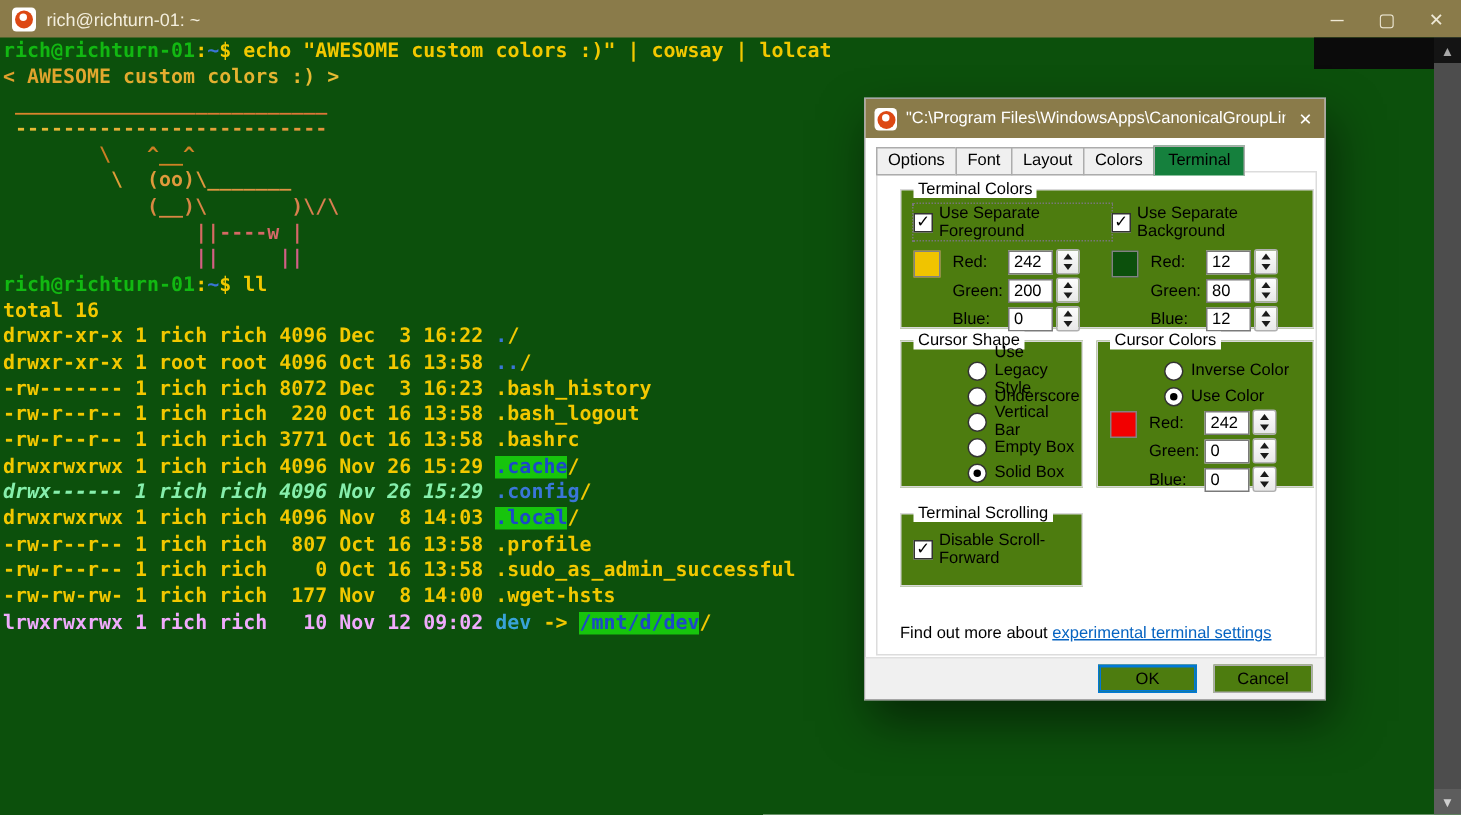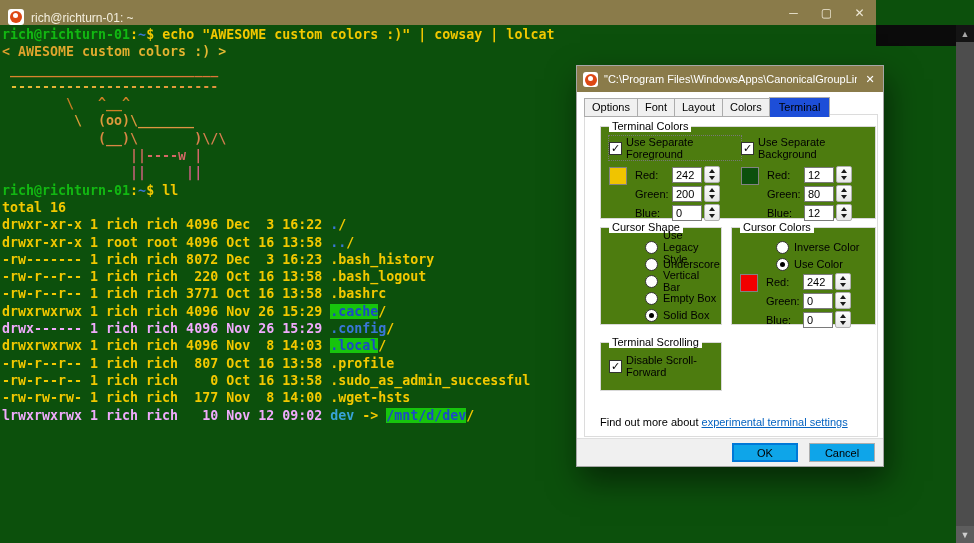--- a/index.html
+++ b/index.html
@@ -2,22 +2,22 @@
 <html style="--titlebar: #8a7b4a; --titlebarText: #f3eedd; --termBg: #0c500c; --termFg: #f2c800; --green: #12b812; --blue: #3a76d8; --cyan: #38a3d8; --dirhlFg: #1c49c8; --dirhlBg: #17c40d; --cursor: #f20000; --link: #0563c1; --accentOk: #0078d7;"><head>
 <meta charset="utf-8">
 <style>
   * { box-sizing: border-box; margin: 0; padding: 0; }
   html,body { width:974px; height:543px; overflow:hidden; }
   body { font-family:"Liberation Sans", sans-serif; }
 
   .stage { position:relative; width:974px; height:543px; background:var(--termBg,#0c500c); overflow:hidden; }
 
   
-  .titlebar { position:absolute; left:0; top:0; width:876px; height:25px;
-    background:var(--titlebar,#8a7b4a); display:flex; align-items:flex-end; }
+  .titlebar { position:absolute; left:0; top:0; width:974px; height:25px;
+    background:var(--titlebar,#8a7b4a); display:flex; align-items:center; }
   .app-icon { position:relative; width:16px; height:16px; margin:0 7px 0 8px;
     background:#fff; border-radius:3px; flex:0 0 auto; }
   .app-icon::before { content:""; position:absolute; left:2px; top:2px; width:12px; height:12px;
     border-radius:50%; background:#dd4814; }
   .app-icon::after { content:""; position:absolute; left:5px; top:4px; width:5px; height:5px;
     border-radius:50%; background:#fff; }
   .titlebar .title { color:var(--titlebarText,#f5f1e3); font-size:12px; flex:1 1 auto;
     white-space:nowrap; overflow:hidden; }
   .win-btns { display:flex; height:25px; }
   .win-btn { width:33px; height:25px; display:flex; align-items:center; justify-content:center;
@@ -44,21 +44,21 @@
     border:1px solid rgba(0,0,0,.35); box-shadow:4px 14px 30px rgba(0,0,0,.5); font-size:11px; color:#000; }
   .dlg-titlebar { position:absolute; left:0; top:0; right:0; height:26px; background:var(--titlebar,#8a7b4a);
     display:flex; align-items:center; }
   .dlg-titlebar .app-icon { width:15px; height:15px; margin:0 6px 0 6px; }
   .dlg-title { color:#fff; font-size:11px; flex:1 1 auto; white-space:nowrap; overflow:hidden; }
   .dlg-close { width:30px; height:26px; display:flex; align-items:center; justify-content:center;
     color:#fff; font-size:11px; }
 
   .tabs { position:absolute; left:7px; top:31px; display:flex; align-items:flex-end; z-index:3; }
   .tab { background:#f0f0f0; border:1px solid #acacac; padding:2px 7px 3px; margin-right:-1px; font-size:11px; }
-  .tab.active { background:#1d4ed8; position:relative; top:0; padding:3px 9px 4px; border-bottom:none; z-index:4; }
+  .tab.active { background:#15803d; position:relative; top:0; padding:3px 9px 4px; border-bottom:none; z-index:4; }
 
   .page { position:absolute; left:7px; top:48px; width:294px; height:323px; background:#fff;
     border:1px solid #dcdcdc; }
 
   .group { position:absolute; border:1px solid #d9d9d9; background:#4d7c0f; }
   .group-label { position:absolute; top:-7px; left:8px; background:#fff; padding:0 3px; font-size:11px; }
 
   .g-termcolors { left:15px; top:11px; width:276px; height:93px; }
   .g-cursorshape { left:15px; top:112px; width:122px; height:98px; }
   .g-cursorcolors { left:146px; top:112px; width:145px; height:98px; }
@@ -96,21 +96,21 @@
     border-radius:50%; background:#000; }
 
   .cc-body { position:absolute; left:8px; top:46px; display:flex; gap:8px; }
 
   .note { position:absolute; left:15px; top:301px; font-size:11px; }
   .note a { color:var(--link,#0563c1); }
 
   .footer { position:absolute; left:0; bottom:0; width:306px; height:28px; background:#f0f0f0;
     border-top:1px solid #dfdfdf; display:flex; align-items:center; justify-content:flex-end;
     gap:11px; padding-right:8px; }
-  .btn { width:66px; height:19px; background:#0ea5e9; border:1px solid #adadad; font-size:11px;
+  .btn { width:66px; height:19px; background:#4d7c0f; border:1px solid #adadad; font-size:11px;
     display:flex; align-items:center; justify-content:center; }
   .btn.default { border-color:var(--accentOk,#0078d7); box-shadow:inset 0 0 0 1px var(--accentOk,#0078d7); }
 </style>
 </head>
 <body>
 
 <div class="stage">
 
   <div class="titlebar">
     <span class="app-icon"></span>
@@ -133,21 +133,21 @@
       <div class="tline grad" style="background-image: linear-gradient(90deg, rgb(216, 112, 85), rgb(212, 90, 135), rgb(207, 82, 168));">                ||----w |</div>
       <div class="tline grad" style="background-image: linear-gradient(90deg, rgb(213, 98, 123), rgb(201, 80, 180));">                ||     ||</div>
       <div class="tline"><span style="color: rgb(18, 184, 18);">rich@richturn-01</span><span style="color: rgb(242, 200, 0);">:</span><span style="color: rgb(58, 118, 216);">~</span><span style="color: rgb(242, 200, 0);">$ </span><span style="color: rgb(242, 200, 0);">ll</span></div>
       <div class="tline"><span style="color: rgb(242, 200, 0);">total 16</span></div>
       <div class="tline"><span style="color: rgb(242, 200, 0);">drwxr-xr-x 1 rich rich 4096 Dec  3 16:22 </span><span style="color: rgb(58, 118, 216);">.</span><span style="color: rgb(242, 200, 0);">/</span></div>
       <div class="tline"><span style="color: rgb(242, 200, 0);">drwxr-xr-x 1 root root 4096 Oct 16 13:58 </span><span style="color: rgb(58, 118, 216);">..</span><span style="color: rgb(242, 200, 0);">/</span></div>
       <div class="tline"><span style="color: rgb(242, 200, 0);">-rw------- 1 rich rich 8072 Dec  3 16:23 .bash_history</span></div>
       <div class="tline"><span style="color: rgb(242, 200, 0);">-rw-r--r-- 1 rich rich  220 Oct 16 13:58 .bash_logout</span></div>
       <div class="tline"><span style="color: rgb(242, 200, 0);">-rw-r--r-- 1 rich rich 3771 Oct 16 13:58 .bashrc</span></div>
       <div class="tline"><span style="color: rgb(242, 200, 0);">drwxrwxrwx 1 rich rich 4096 Nov 26 15:29 </span><span style="color: rgb(28, 73, 200); background: rgb(23, 196, 13);">.cache</span><span style="color: rgb(242, 200, 0);">/</span></div>
-      <div class="tline"><span style="color: #f0abfc;">drwx------ 1 rich rich 4096 Nov 26 15:29 </span><span style="color: rgb(58, 118, 216);">.config</span><span style="color: rgb(242, 200, 0);">/</span></div>
+      <div class="tline"><span style="color: #86efac; font-style: italic;">drwx------ 1 rich rich 4096 Nov 26 15:29 </span><span style="color: rgb(58, 118, 216);">.config</span><span style="color: rgb(242, 200, 0);">/</span></div>
       <div class="tline"><span style="color: rgb(242, 200, 0);">drwxrwxrwx 1 rich rich 4096 Nov  8 14:03 </span><span style="color: rgb(28, 73, 200); background: rgb(23, 196, 13);">.local</span><span style="color: rgb(242, 200, 0);">/</span></div>
       <div class="tline"><span style="color: rgb(242, 200, 0);">-rw-r--r-- 1 rich rich  807 Oct 16 13:58 .profile</span></div>
       <div class="tline"><span style="color: rgb(242, 200, 0);">-rw-r--r-- 1 rich rich    0 Oct 16 13:58 .sudo_as_admin_successful</span></div>
       <div class="tline"><span style="color: rgb(242, 200, 0);">-rw-rw-rw- 1 rich rich  177 Nov  8 14:00 .wget-hsts</span></div>
       <div class="tline"><span style="color: #f0abfc;">lrwxrwxrwx 1 rich rich   10 Nov 12 09:02 </span><span style="color: rgb(56, 163, 216);">dev</span><span style="color: rgb(242, 200, 0);"> -&gt; </span><span style="color: rgb(28, 73, 200); background: rgb(23, 196, 13);">/mnt/d/dev</span><span style="color: rgb(242, 200, 0);">/</span></div>
     </div>
 
   <div class="black-patch"></div>
 
   <div class="scrollbar">

